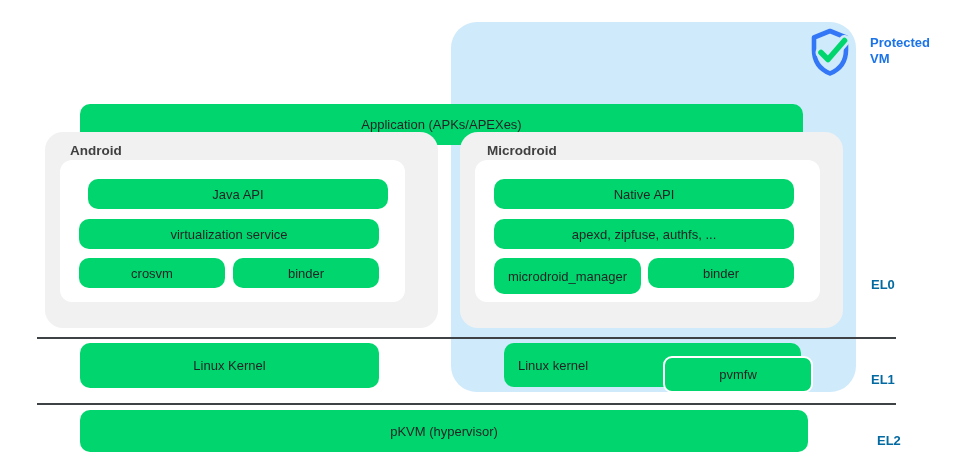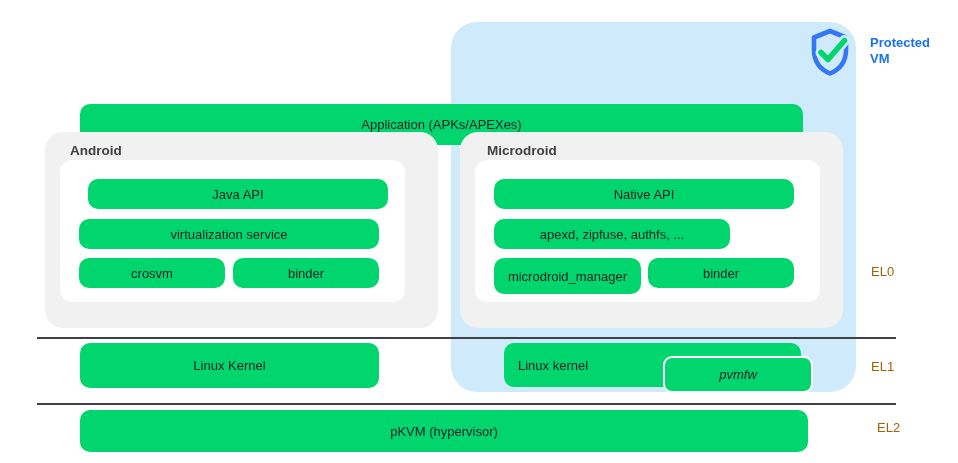--- a/index.html
+++ b/index.html
@@ -66,54 +66,54 @@
   }
   .android-white { left: 60px;  top: 160px; width: 345px; height: 142px; }
   .micro-white   { left: 475px; top: 160px; width: 345px; height: 142px; }
 
   .java-bar    { left: 88px;  top: 179px; width: 300px; height: 30px; }
   .virt-bar    { left: 79px;  top: 219px; width: 300px; height: 30px; }
   .crosvm-bar  { left: 79px;  top: 258px; width: 146px; height: 30px; }
   .binder-a    { left: 233px; top: 258px; width: 146px; height: 30px; }
 
   .native-bar  { left: 494px; top: 179px; width: 300px; height: 30px; }
-  .apexd-bar   { left: 494px; top: 219px; width: 236px; height: 30px; }
+  .apexd-bar   { left: 494px; top: 219px; width: 300px; height: 30px; }
   .mgr-bar     { left: 494px; top: 258px; width: 147px; height: 36px; }
   .binder-m    { left: 648px; top: 258px; width: 146px; height: 30px; }
 
   .divider {
     left: 37px; width: 859px; height: 2px;
     background: var(--line);
   }
   .divider-el1 { top: 337px; }
   .divider-el2 { top: 403px; }
 
   .el-label {
     font-size: 13px;
-    font-weight: normal;
-    color: #a16207;
-    white-space: nowrap;
+    font-weight: bold;
+    color: #0369a1;
+    white-space: nowrap;
+    margin-top: 13px;
   }
   .el0 { left: 871px; top: 264px; }
   .el1 { left: 871px; top: 359px; }
   .el2 { left: 877px; top: 420px; }
 
   .kernel-left  { left: 80px;  top: 343px; width: 299px; height: 45px; }
   .kernel-right {
     left: 504px; top: 343px; width: 297px; height: 44px;
     justify-content: flex-start;
     padding-left: 14px;
     box-sizing: border-box;
   }
   .pvmfw-bar {
     left: 663px; top: 356px; width: 146px; height: 33px;
     border: 2px solid #ffffff;
     border-radius: 9px;
     box-sizing: content-box;
-    font-style: italic;
   }
   .pkvm-bar { left: 80px; top: 410px; width: 728px; height: 42px; }
 
   .shield-wrap { left: 809px; top: 28px; width: 42px; height: 48px; }
 
   .badge-text {
     left: 870px; top: 35px;
     font-size: 13px;
     font-weight: bold;
     color: var(--accent-blue);

